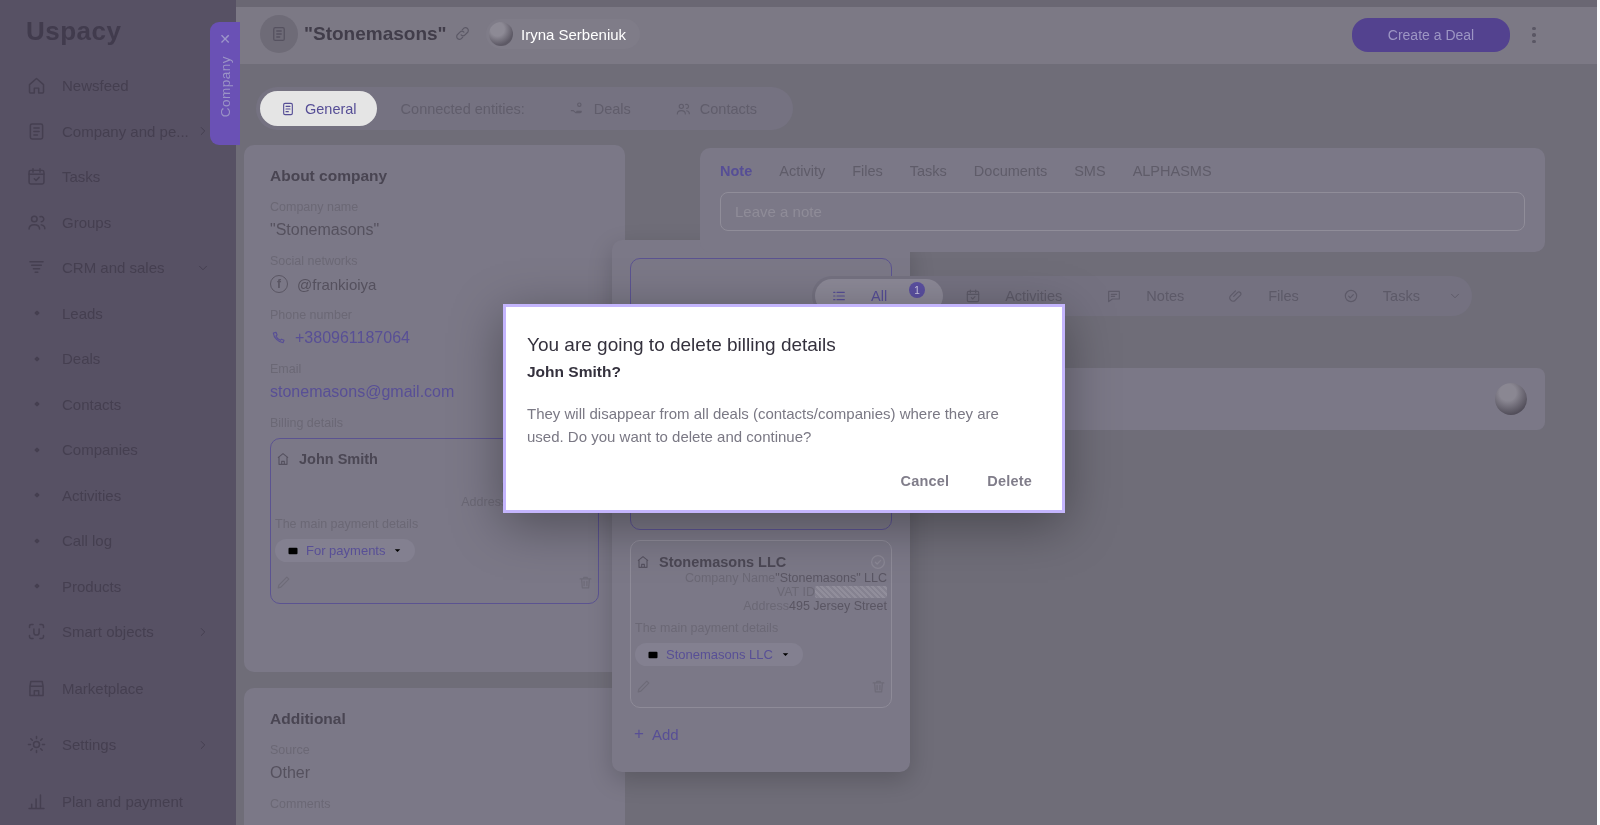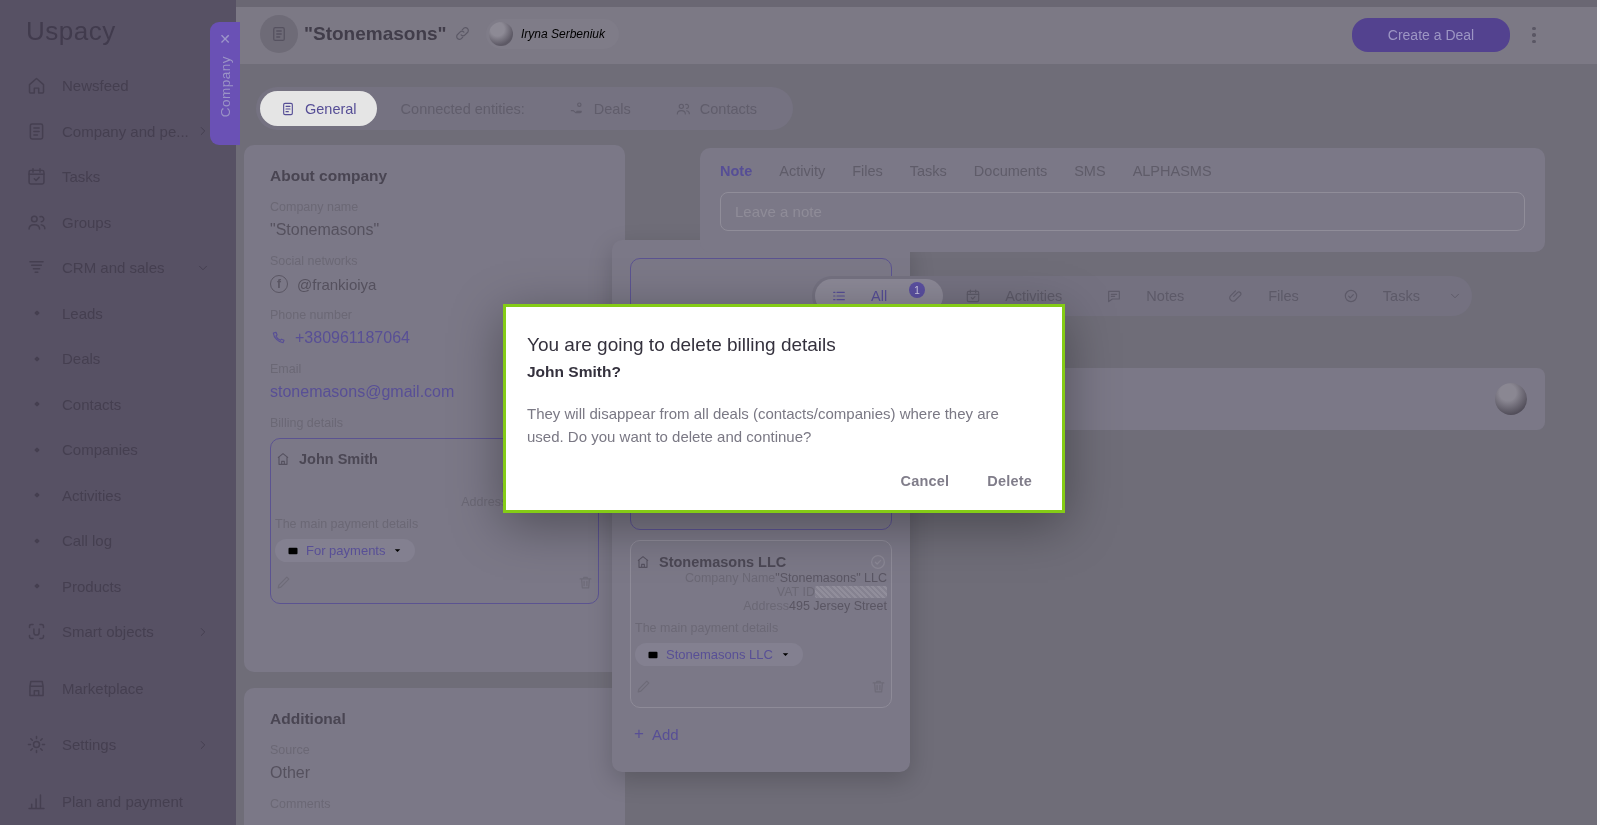--- a/index.html
+++ b/index.html
@@ -3,21 +3,21 @@
 <meta charset="utf-8">
 <style>
   * { margin:0; padding:0; box-sizing:border-box; }
   html,body { background:#3c3945; }
   .stage { position:relative; width:1600px; height:825px; overflow:hidden;
            font-family:"Liberation Sans", sans-serif; background:#6f6d78; }
 
   
   .sidebar { position:absolute; left:0; top:0; width:236px; height:100%;
              background:#575164; color:#453f50; z-index:4; }
-  .logo { padding:16px 0 0 26px; font-size:26px; font-weight:400; color:#413b4d; letter-spacing:.5px; }
+  .logo { padding:16px 0 0 26px; font-size:26px; font-weight:700; color:#413b4d; letter-spacing:.5px; }
   .nav { margin-top:16px; }
   .nav-item { position:relative; height:45.5px; display:flex; align-items:center;
               gap:15px; padding-left:26px; font-size:15px; cursor:pointer; color:#453f50; }
   .nav-item.gap-lg { margin-top:11px; }
   .nav-item .ic { width:21px; height:21px; flex:0 0 21px; }
   .nav-item .blt { width:21px; display:flex; justify-content:center; flex:0 0 21px; }
   .blt i { width:4px; height:4px; background:#453f50; border-radius:1px; transform:rotate(45deg); }
   .nav-item .chev { position:absolute; right:26px; width:14px; height:14px; }
   svg.ic, svg.chev, svg.mini { stroke:currentColor; fill:none; stroke-width:1.7;
               stroke-linecap:round; stroke-linejoin:round; }
@@ -36,21 +36,21 @@
   .topbar::before { content:""; position:absolute; left:0; top:0; right:0; height:7px; background:#6a6773; }
   .co-avatar { position:absolute; left:24px; top:15px; width:38px; height:38px; border-radius:50%;
                background:#6e6b77; color:#565260; display:flex; align-items:center; justify-content:center; }
   .co-avatar svg { width:18px; height:18px; }
   .page-title { position:absolute; left:68px; top:23px; font-size:19px; font-weight:600; color:#413d4a; }
   .link-ic { position:absolute; left:218px; top:25px; width:17px; height:17px; color:#5c5966; cursor:pointer; }
   .owner-chip { position:absolute; left:250px; top:19px; height:30px; background:#7f7c88;
                 border-radius:16px; display:flex; align-items:center; gap:8px; padding:3px 14px 3px 3px; cursor:pointer; }
   .owner-chip .av { width:24px; height:24px; border-radius:50%;
                 background:radial-gradient(circle at 35% 30%, #8d8a95 0 30%, #5d5965 70%); }
-  .owner-chip span { font-size:12px; color:#000000;font-style:italic; }
+  .owner-chip span { font-size:15px; color:#ffffff; }
   .cta { position:absolute; right:90px; top:18px; width:158px; height:34px; background:#53428f;
          border:none; border-radius:16px; color:#9d96c4; font-size:14px; cursor:pointer;
          font-family:"Liberation Sans",sans-serif; }
   .dots { position:absolute; right:58px; top:24px; width:16px; height:22px; color:#5a5764; cursor:pointer;
           display:flex; flex-direction:column; align-items:center; gap:3px; justify-content:center; }
   .dots i { width:3.5px; height:3.5px; border-radius:50%; background:currentColor; }
 
   
   .tabstrip { position:absolute; left:20px; top:87px; height:43px; width:537px; background:#757281;
               border-radius:22px; display:flex; align-items:center; padding:4px; gap:4px; }
@@ -121,21 +121,21 @@
   .fchev { margin-left:6px; width:14px; height:14px; color:#5d5a68; cursor:pointer; }
 
   
   .strip { position:absolute; left:464px; top:368px; width:845px; height:62px; background:#7b7887;
            border-radius:8px; }
   .strip .av { position:absolute; right:18px; top:15px; width:32px; height:32px; border-radius:50%;
            background:radial-gradient(circle at 40% 30%, #8a8792 0 28%, #524e5a 75%); }
 
   
   .overlayed-modal { position:absolute; left:503px; top:304px; width:562px; height:209px;
-           background:#ffffff; border:3px solid #84cc16; z-index:50;
+           background:#ffffff; border:3px solid #c4b5fd; z-index:50;
            box-shadow:0 12px 48px rgba(0,0,0,.35); padding:27px 28px 0 21px; }
   .m-title { font-size:19px; color:#34313d; font-weight:400; }
   .m-subject { font-size:15.5px; color:#34313d; font-weight:700; margin-top:7px; }
   .m-body { font-size:15px; color:#7a7884; line-height:1.5; margin-top:22px; max-width:520px; }
   .m-actions { position:absolute; right:30px; bottom:21px; display:flex; gap:38px; }
   .m-btn { background:none; border:none; font-size:14.5px; color:#807d8a; cursor:pointer;
            font-family:"Liberation Sans",sans-serif; font-weight:600; letter-spacing:.2px; }
 
   .right-edge { position:absolute; right:0; top:0; width:3px; height:100%; background:#fafafb; z-index:60; }
 </style>

